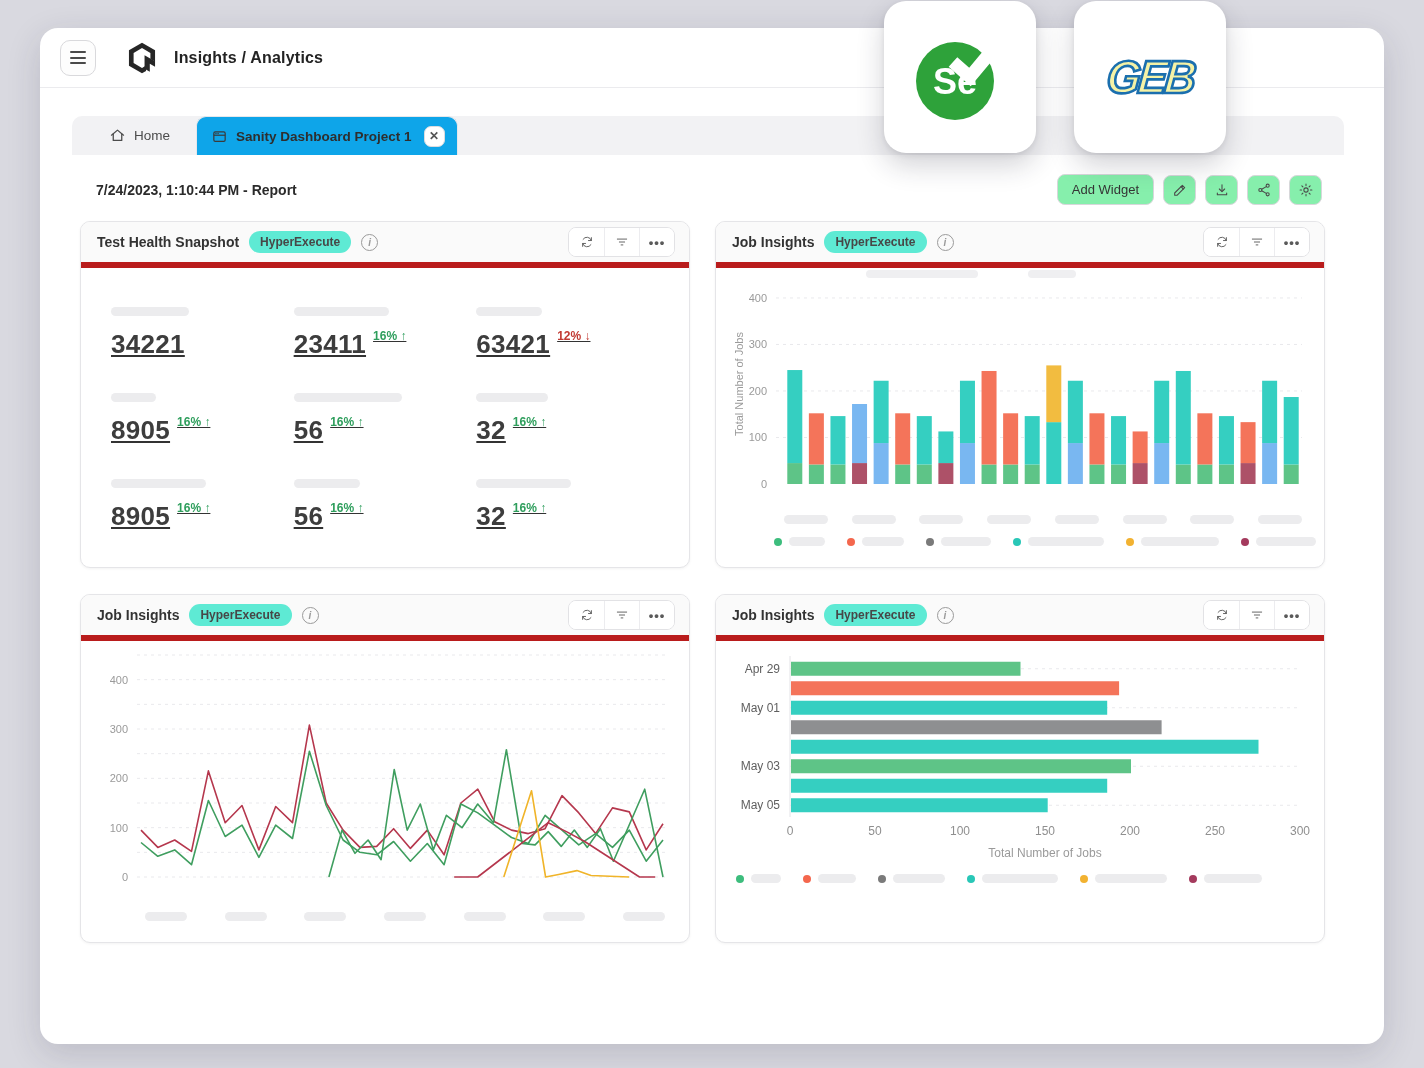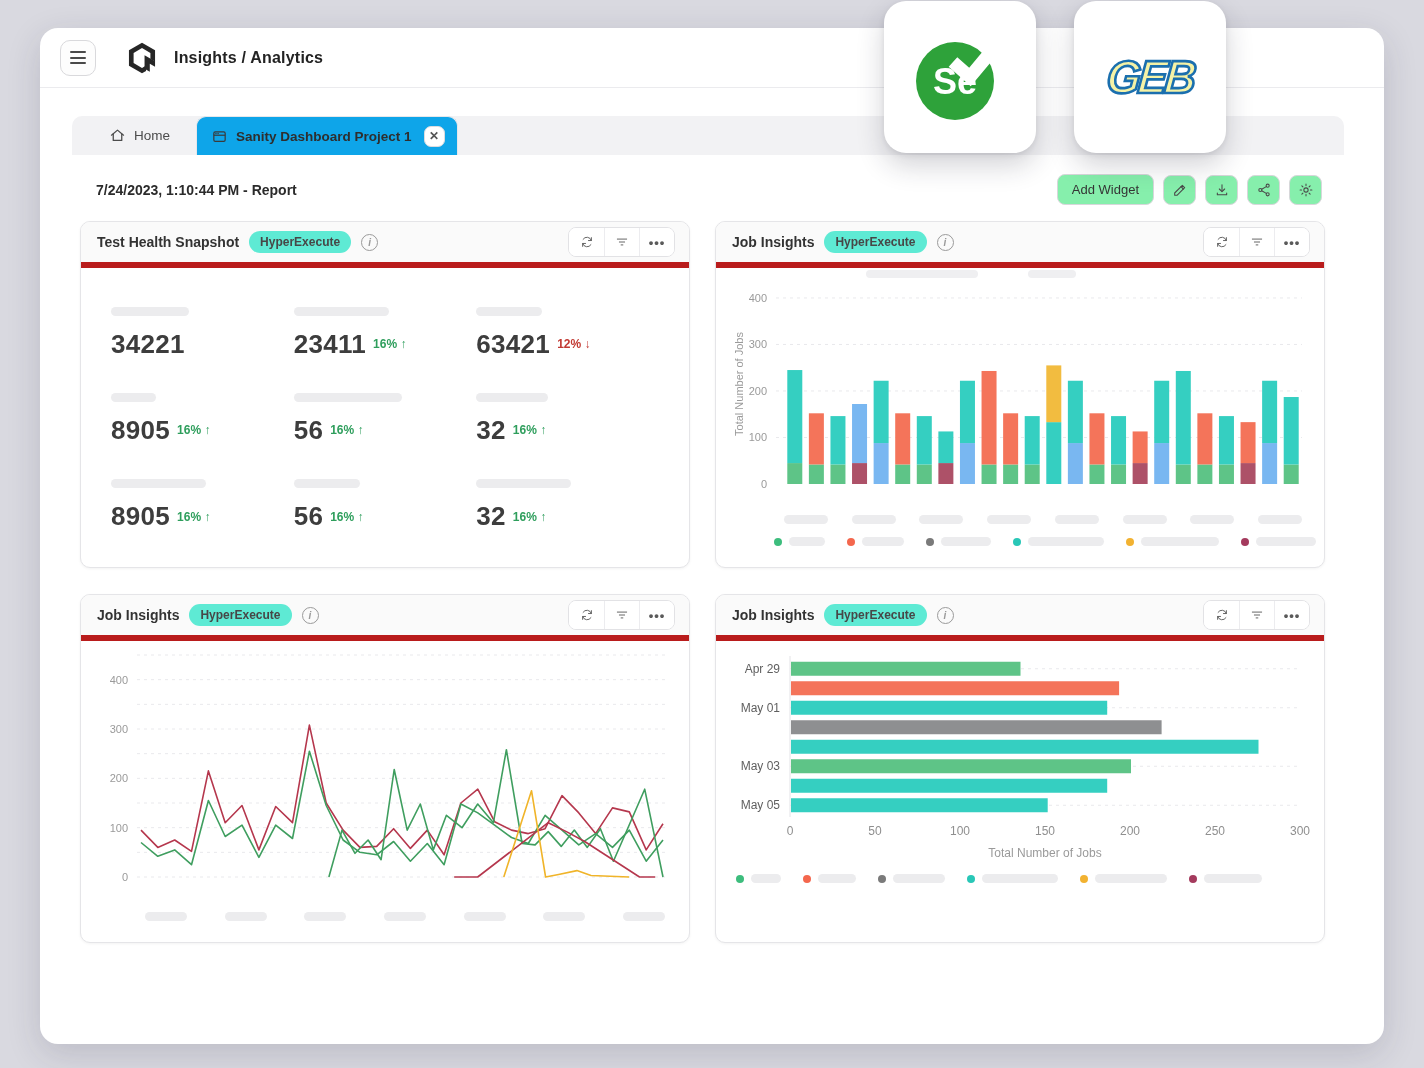--- a/index.html
+++ b/index.html
@@ -84,21 +84,21 @@
   .w-ctl svg { width:14px; height:14px; stroke:#5a5a5a; fill:none; stroke-width:1.6; stroke-linecap:round; }
   .w-ctl .dots { color:#5a5a5a; font-size:13px; letter-spacing:1px; font-weight:700; line-height:1; }
 
   .w-body { flex:1; position:relative; }
 
   
   .stats-grid { display:grid; grid-template-columns:1fr 1fr 1fr; grid-template-rows:1fr 1fr 1fr; height:100%; padding:22px 30px 18px 30px; }
   .stat { display:flex; flex-direction:column; justify-content:center; gap:13px; }
   .skeleton { background:#ececee; border-radius:5px; }
   .stat .lbl { height:9px; }
-  .stat-line { display:flex; align-items:center; gap:7px; }
+  .stat-line { display:flex; align-items:flex-start; gap:7px;text-decoration:underline; }
   .num { font-size:26px; font-weight:800; color:#3d3d3d; letter-spacing:.3px; }
   .trend { font-size:12px; font-weight:600; }
   .trend.up { color:#2e9e5c; }
   .trend.down { color:#c23a33; }
   .pw-a{width:78px}.pw-b{width:95px}.pw-c{width:66px}
   .pw-d{width:45px}.pw-e{width:108px}.pw-f{width:72px}
   .pw-g{width:95px}.pw-h{width:66px}.pw-i{width:95px}
 
   
   .chart-body { padding:8px 14px 0 14px; }

